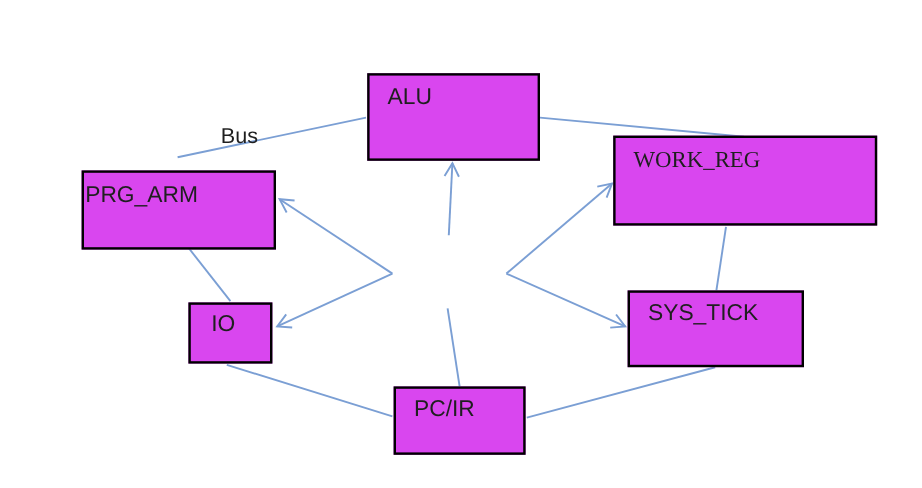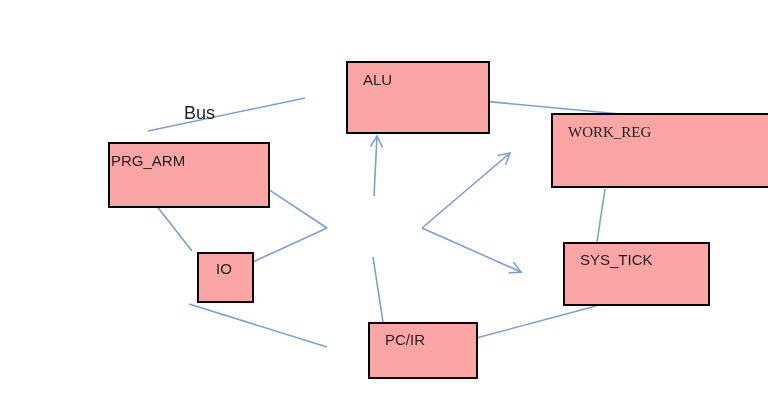--- a/index.html
+++ b/index.html
@@ -19,42 +19,41 @@
     position: absolute;
     left: 0;
     top: 0;
     width: 768px;
     height: 407px;
   }
   .node {
     position: absolute;
     box-sizing: border-box;
     border: 2px solid #000000;
-    background: #fca5a5;
+    background: #d946ef;
     color: #1f1f1f;
-    font-size: 15px;
+    font-size: 19px;
     line-height: 1.2;
     padding: 8px 4px 0 15px;
     white-space: nowrap;
-    margin-left: 40px;
   }
   .free-label {
     position: absolute;
     color: #1f1f1f;
     font-size: 18px;
     line-height: 1.2;
     white-space: nowrap;
     margin-top: 33px;
   }
   
   .node-alu      { left: 306px; top: 61px;  width: 144px; height: 73px; }
   .node-prg-arm  { left: 68px;  top: 142px; width: 162px; height: 66px; padding-left: 1px; }
   .node-work-reg { left: 511px; top: 113px; width: 220px; height: 75px; font-family: Liberation Serif, serif; }
   .node-core     { left: 327px; top: 196px; width: 95px;  height: 60px; padding-left: 17px; }
-  .node-io       { left: 157px; top: 252px; width: 57px;  height: 51px; padding-left: 17px; padding-top: 6px; }
+  .node-io       { left: 157px; top: 252px; width: 70px;  height: 51px; padding-left: 17px; padding-top: 6px; }
   .node-sys-tick { left: 523px; top: 242px; width: 147px; height: 64px; padding-top: 7px; }
   .node-pc-ir    { left: 328px; top: 322px; width: 110px; height: 57px; padding-top: 7px; }
   .bus-label     { left: 184px; top: 70px; }
 </style>
 </head>
 <body>
 
 <div class="canvas">
 
   <svg class="edges-layer" id="edges-layer" viewBox="0 0 768 407" xmlns="http://www.w3.org/2000/svg">

